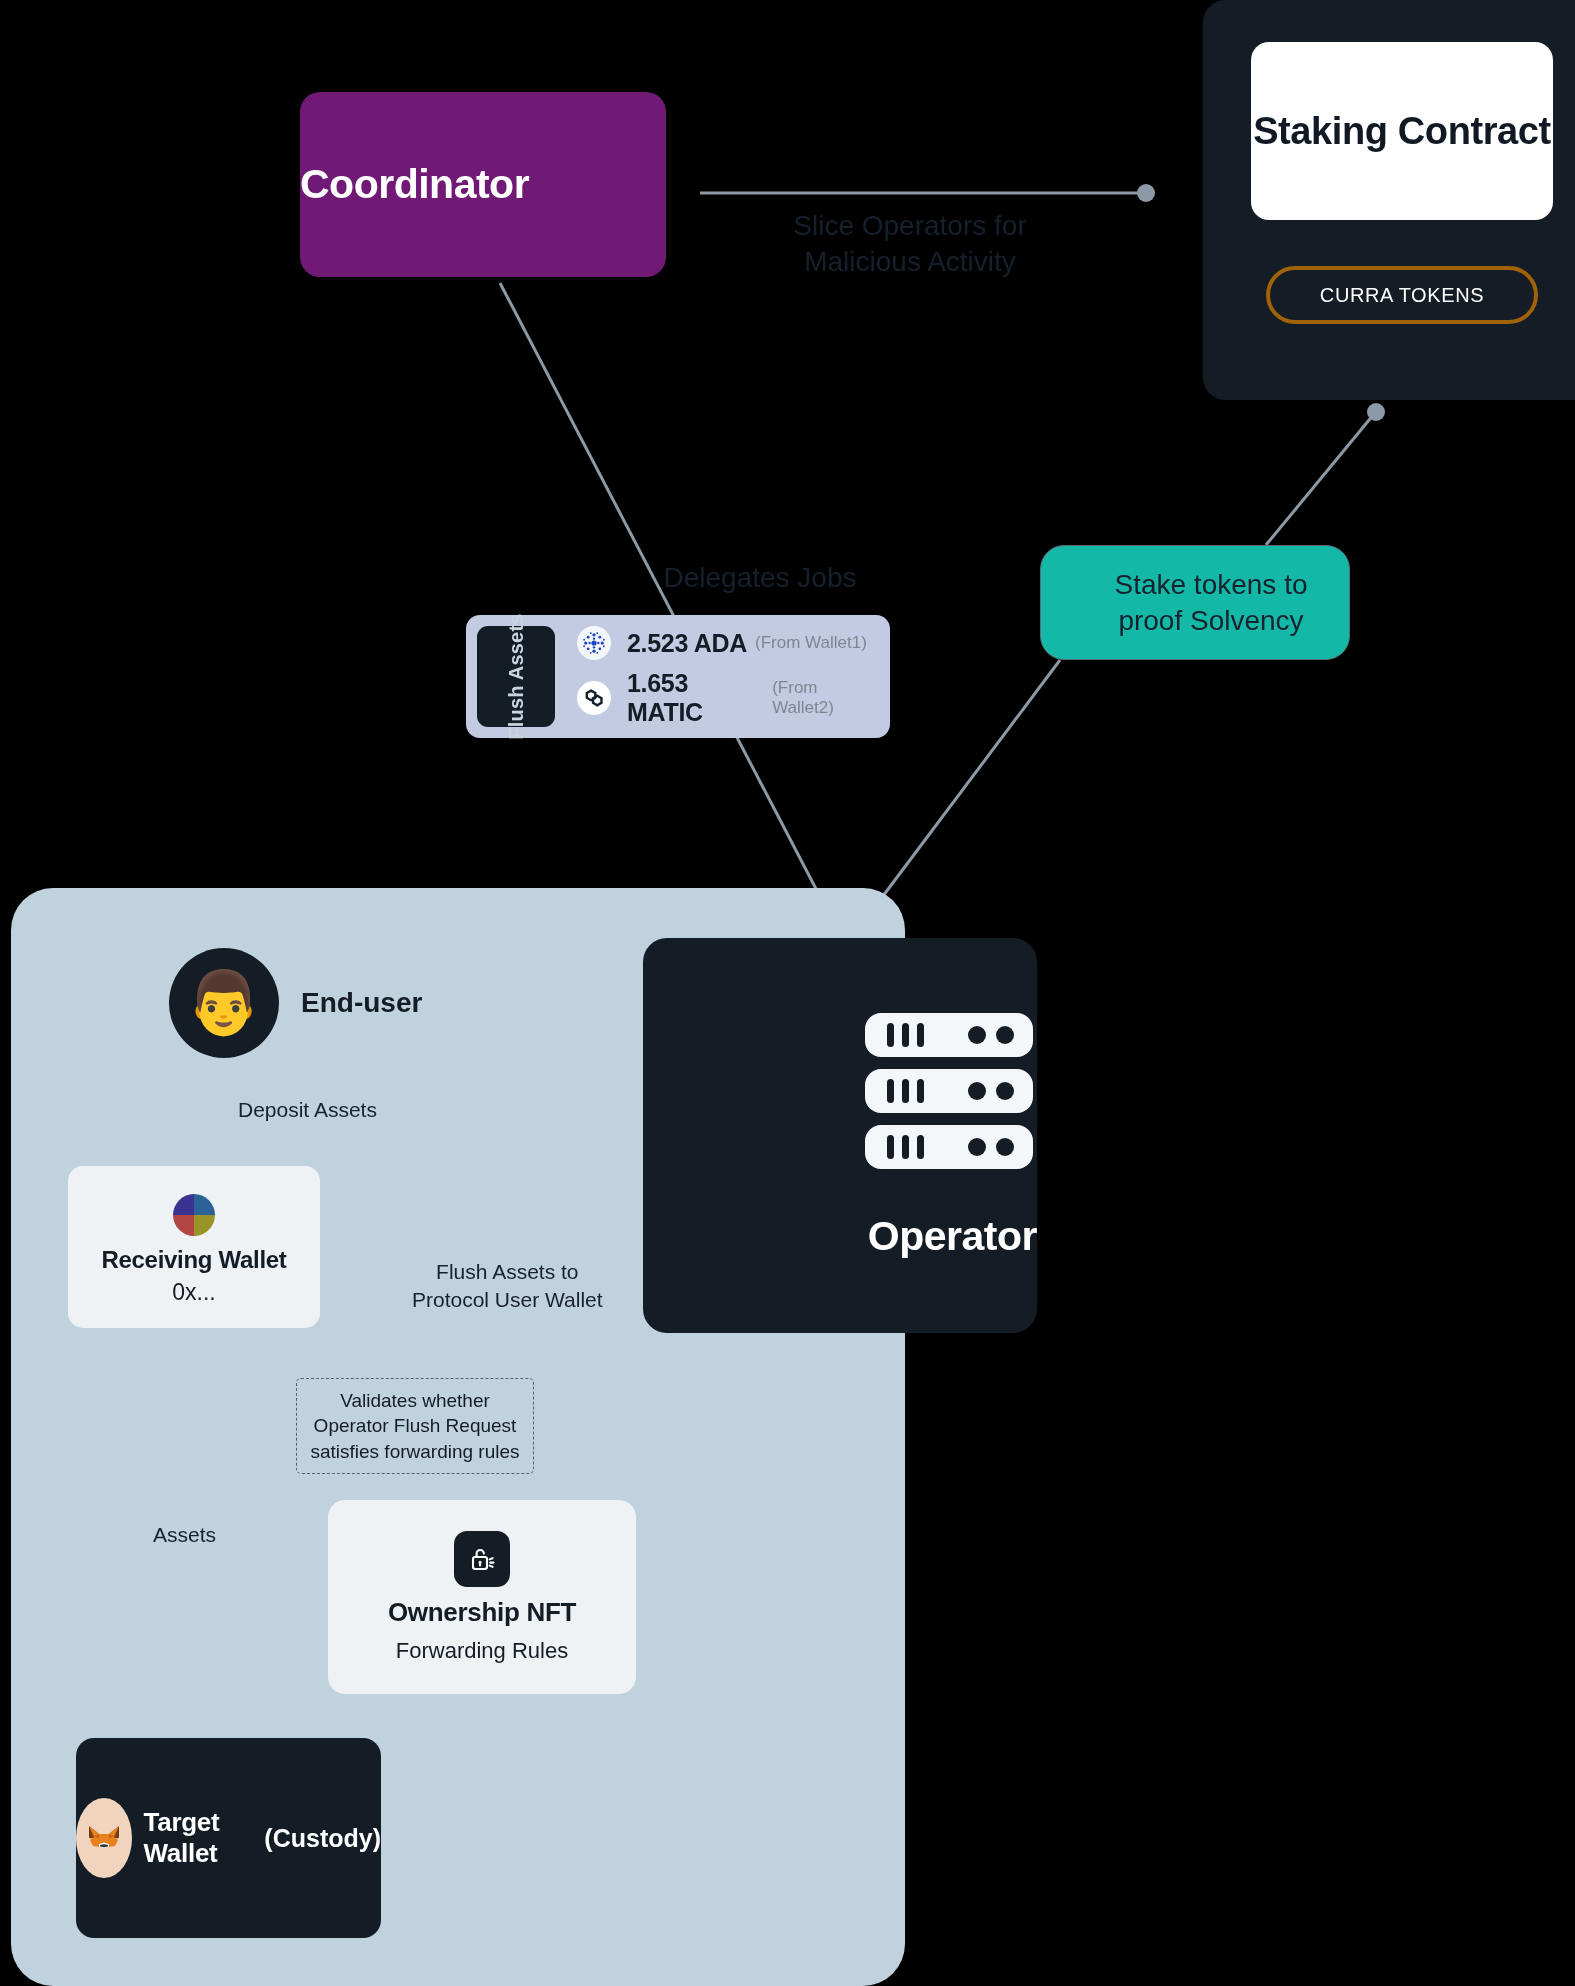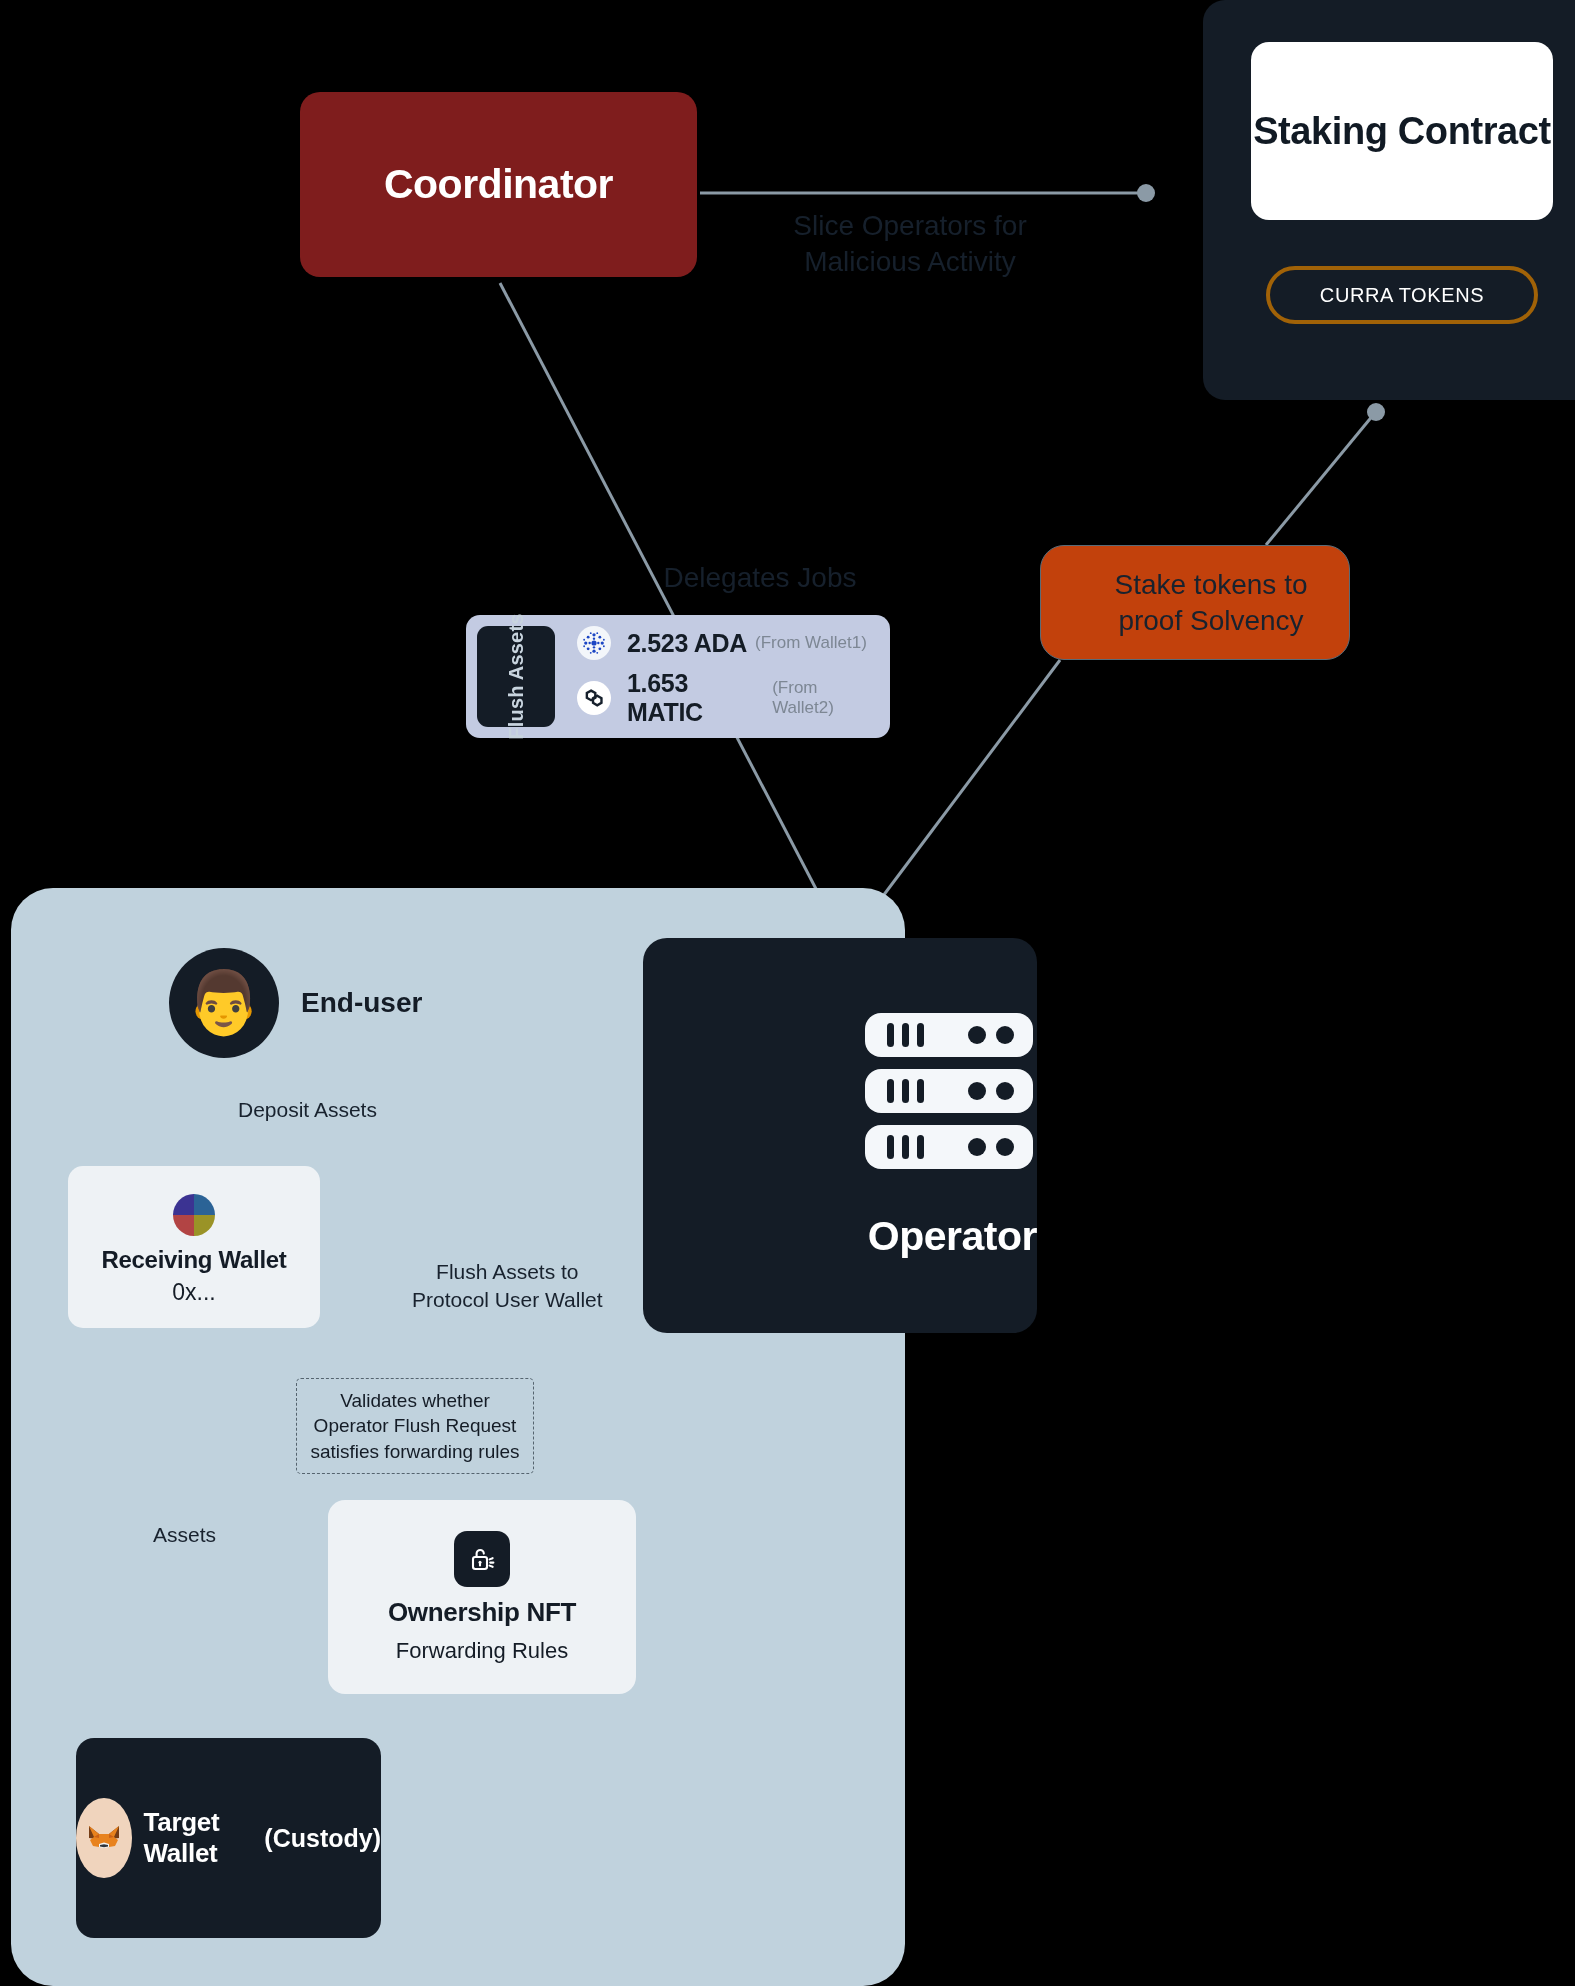--- a/index.html
+++ b/index.html
@@ -22,24 +22,24 @@
     width: 1575px; height: 1986px;
     pointer-events: none;
   }
 
   
   .node { position: absolute; }
 
   
   #coordinator {
     left: 300px; top: 92px;
-    width: 397px; height: 185px;
+    width: 366px; height: 185px;
     border-radius: 20px;
-    background: #7f1d1d;
-    display: flex; align-items: center; justify-content: center;
+    background: #701a75;
+    display: flex; align-items: center; justify-content: flex-start;
   }
   #coordinator .label {
     color: #ffffff;
     font-size: 41px;
     font-weight: bold;
     letter-spacing: -0.5px;
   }
 
   
   #staking-contract {
@@ -122,21 +122,21 @@
   }
   .asset-icon.ada { background: #f3f6fa; }
   .asset-icon.matic { background: #ffffff; }
   .asset-amount { color: #141c26; font-size: 25px; font-weight: bold; letter-spacing: -0.3px; }
   .asset-from { color: #7d8794; font-size: 17px; margin-left: -8px; }
 
   
   #stake-callout {
     left: 1040px; top: 545px;
     width: 310px; height: 115px;
-    background: #c2410c;
+    background: #14b8a6;
     border: 1.5px solid #5a6b78;
     border-radius: 24px;
     display: flex; align-items: center; justify-content: center;
     text-align: center;
     padding-left: 32px;
   }
   #stake-callout .label {
     color: #18222e;
     font-size: 28px;
     line-height: 1.28;

